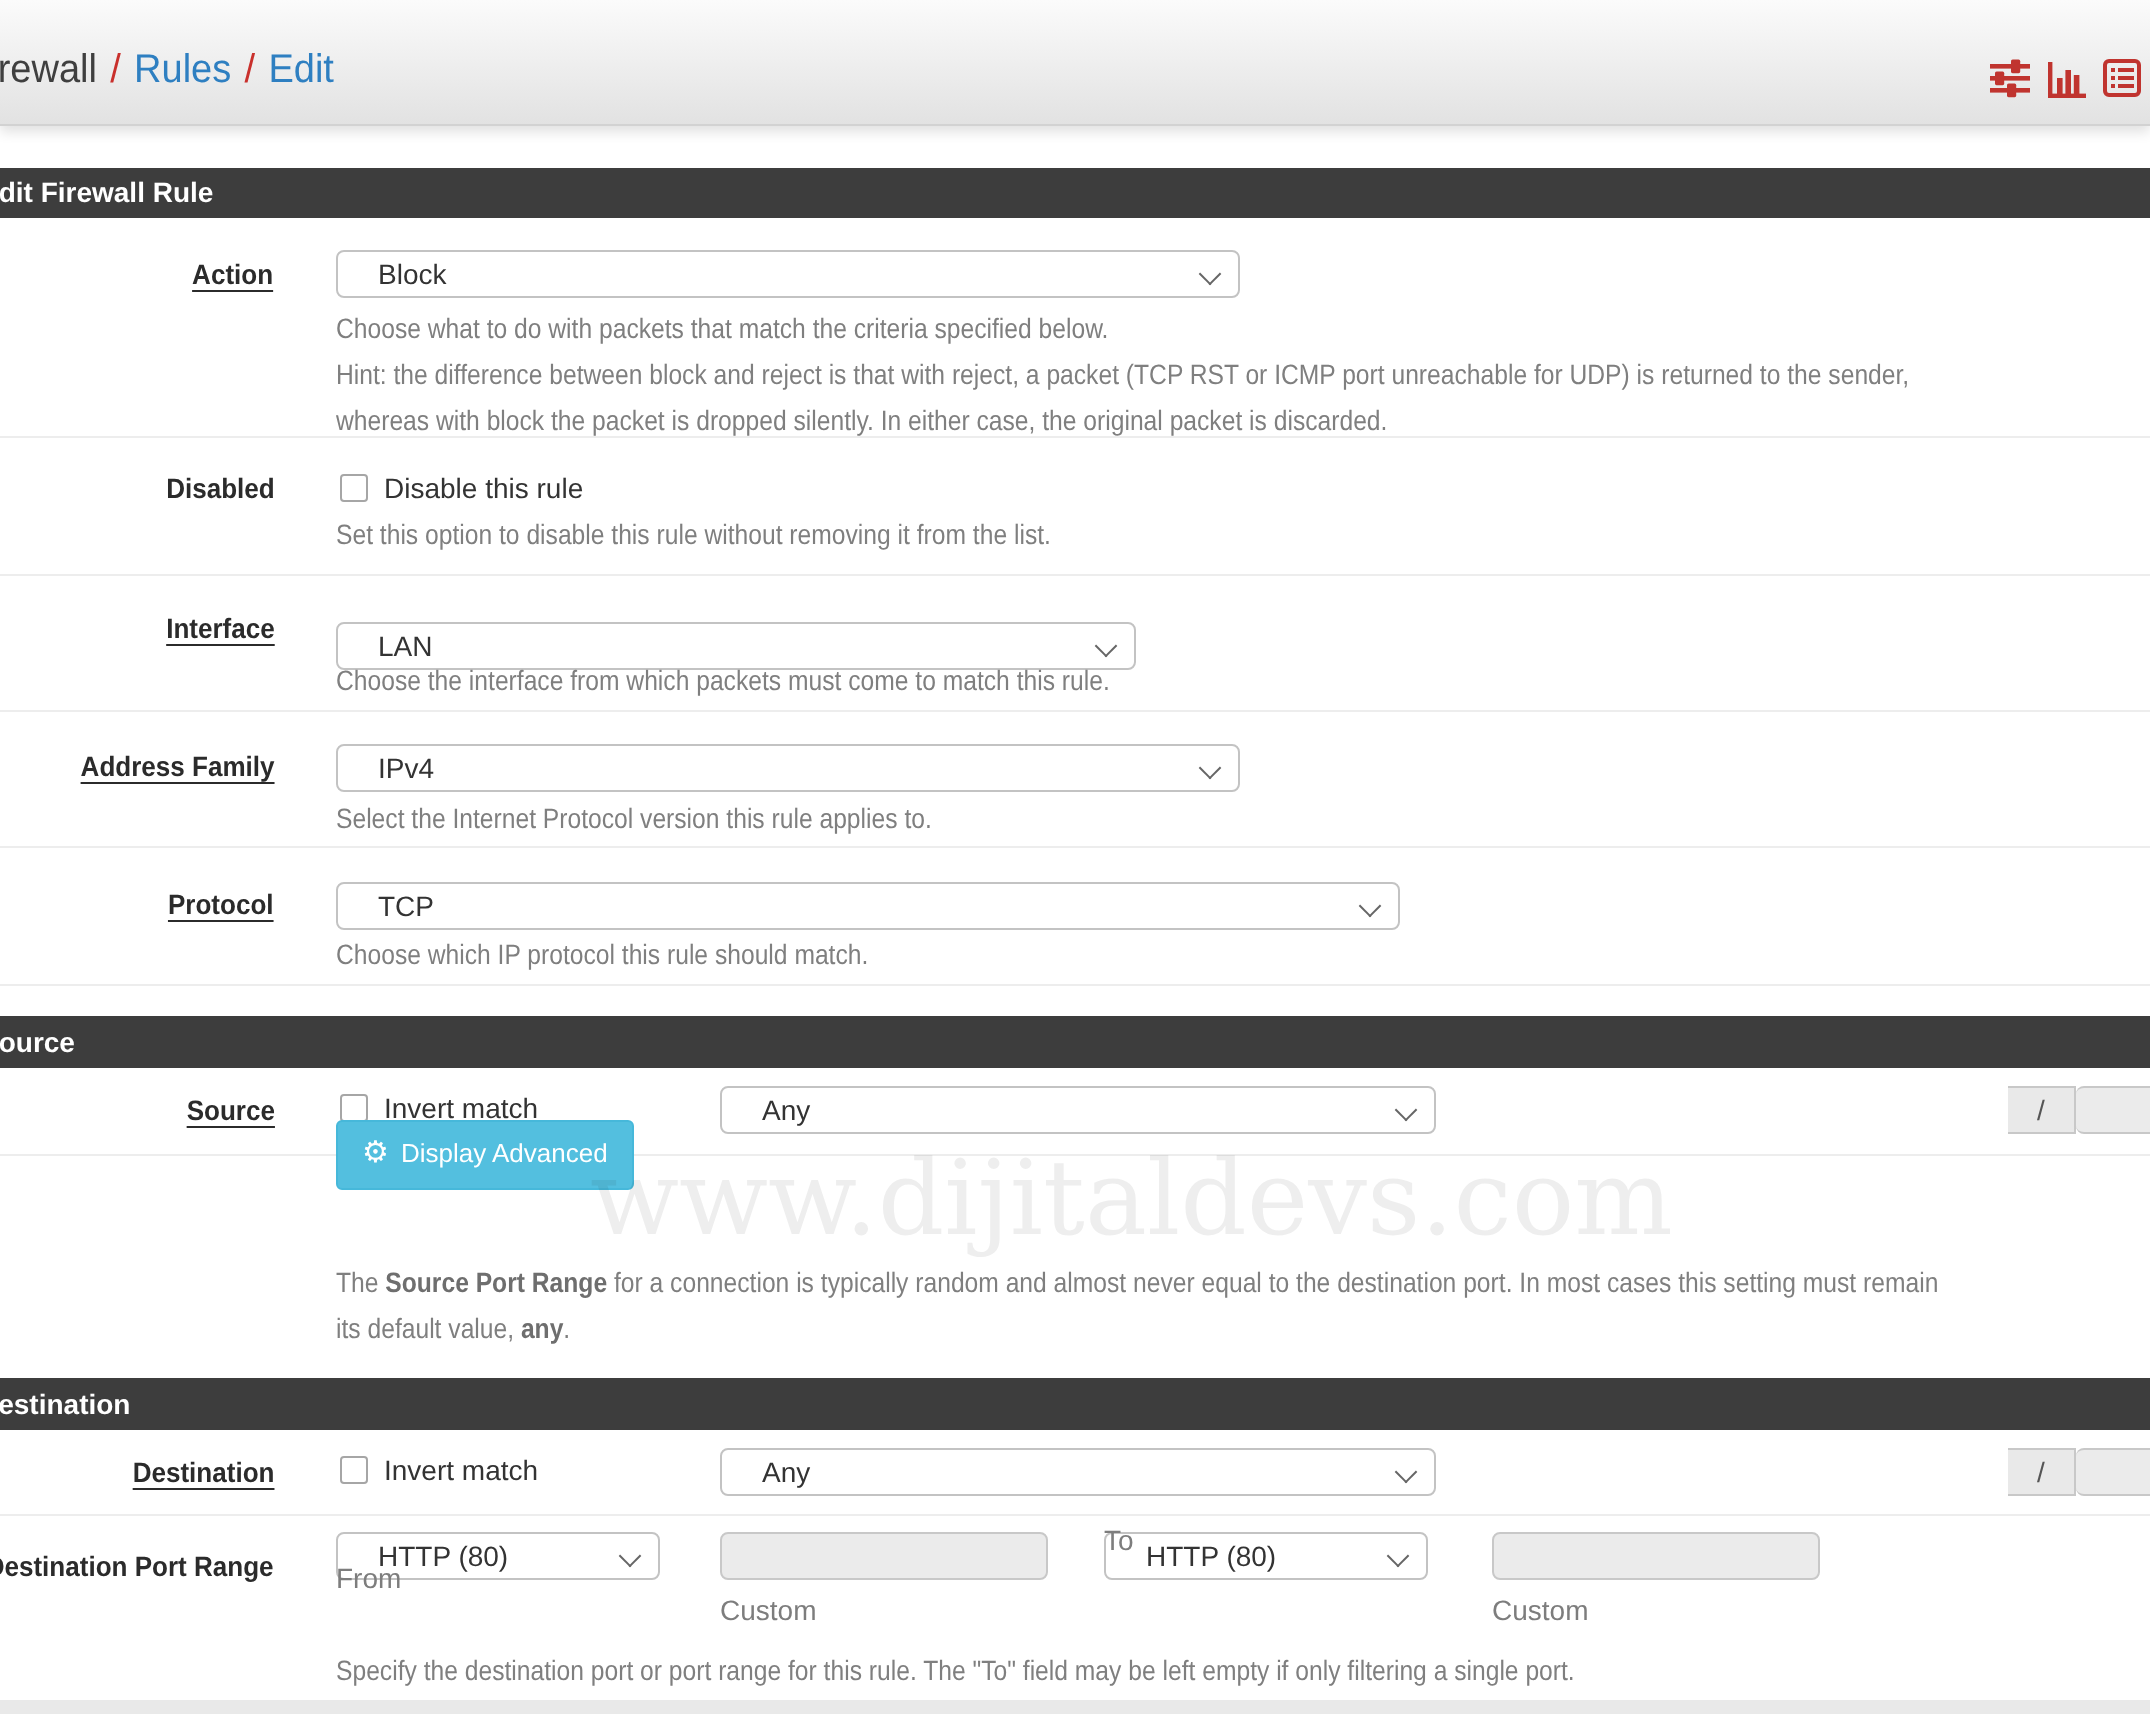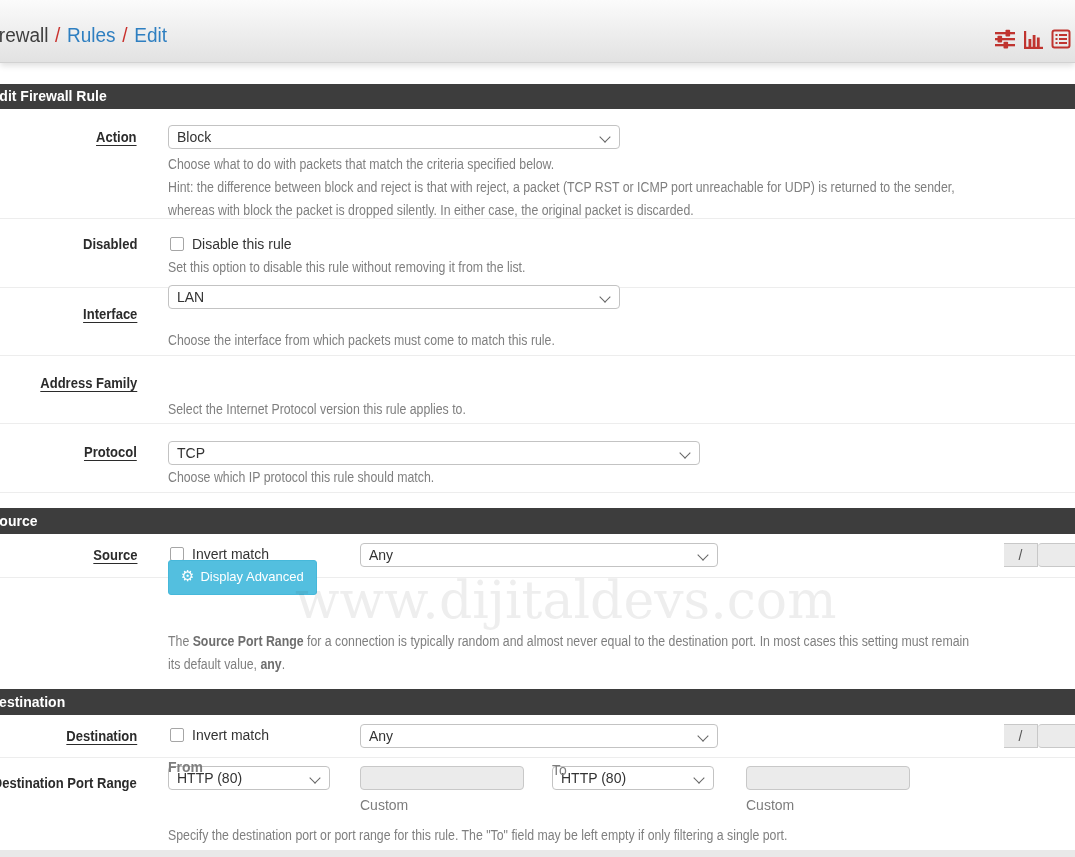--- a/index.html
+++ b/index.html
@@ -20,21 +20,21 @@
   .hdrbar{position:absolute;left:0;width:1075px;background:#3d3d3d;overflow:hidden;}
   .hdrbar span{position:absolute;color:#fff;font-weight:bold;font-size:14px;white-space:nowrap;}
 
   
   .lbl{position:absolute;right:938px;font-weight:bold;font-size:14px;color:#2b2b2b;
     white-space:nowrap;transform:scaleX(.93);transform-origin:100% 50%;}
   .lbl.u{text-decoration:underline;text-underline-offset:3px;}
 
   
   .sel{position:absolute;height:24px;box-sizing:border-box;background:#fff;border:1px solid #c3c3c3;
-    border-radius:4px;font-size:14px;color:#333;line-height:22px;padding-left:8px;cursor:pointer;}
+    border-radius:4px;font-size:14px;color:#333;line-height:22px;padding-left:20px;cursor:pointer;}
   .chev{position:absolute;right:10px;top:7px;width:7px;height:7px;border-right:1.6px solid #666;
     border-bottom:1.6px solid #666;transform:rotate(45deg);}
   .inp{position:absolute;height:24px;box-sizing:border-box;border:1px solid #c8c8c8;border-radius:4px;
     background:#ebebeb;font-size:14px;color:#555;padding:0 9px;font-family:inherit;outline:none;}
   .inp::placeholder{color:#9a9a9a;}
   .addon{position:absolute;height:24px;box-sizing:border-box;border:1px solid #c8c8c8;border-left:0;
     background:#e9e9e9;color:#555;text-align:center;line-height:22px;font-size:14px;border-radius:0;}
   .chk{position:absolute;width:14px;height:14px;appearance:none;-webkit-appearance:none;margin:0;
     border:1px solid #a6a6a6;border-radius:2px;background:#fff;cursor:pointer;}
   .chklabel{position:absolute;font-size:14px;color:#333;white-space:nowrap;}
@@ -118,28 +118,32 @@
   </div>
   <div class="divider" style="top:218px;"></div>
 
   <div class="lbl" style="top:236px;">Disabled</div>
   <input type="checkbox" class="chk" style="left: 170px; top: 237px;">
   <div class="chklabel" style="left:192px;top:236px;text-align:center;">Disable this rule</div>
   <div class="help" style="left:168px;top:259px;">Set this option to disable this rule without removing it from the list.</div>
   <div class="divider" style="top:287px;"></div>
 
   <div class="lbl u" style="top:306px;">Interface</div>
-  <div class="sel" style="left:168px;top:285px;width:452px;">
+  <div class="sel" style="left:168px;top:311px;width:400px;">
     <span>LAN</span>
     <i class="chev"></i>
   </div>
   <div class="help" style="left:168px;top:332px;">Choose the interface from which packets must come to match this rule.</div>
   <div class="divider" style="top:355px;"></div>
 
   <div class="lbl u" style="top:375px;">Address Family</div>
+  <div class="sel" style="left:168px;top:372px;width:452px;">
+    <span>IPv4</span>
+    <i class="chev"></i>
+  </div>
   <div class="help" style="left:168px;top:401px;">Select the Internet Protocol version this rule applies to.</div>
   <div class="divider" style="top:423px;"></div>
 
   <div class="lbl u" style="top:444px;">Protocol</div>
   <div class="sel" style="left:168px;top:441px;width:532px;">
     <span>TCP</span>
     <i class="chev"></i>
   </div>
   <div class="help" style="left:168px;top:469px;">Choose which IP protocol this rule should match.</div>
   <div class="divider" style="top:492px;"></div>
@@ -190,21 +194,21 @@
     <span>HTTP (80)</span>
     <i class="chev"></i>
   </div>
   <input class="inp" style="left: 360px; top: 766px; width: 164px;">
   <div class="sel" style="left:552px;top:766px;width:162px;">
     <span>HTTP (80)</span>
     <i class="chev"></i>
   </div>
   <input class="inp" style="left: 746px; top: 766px; width: 164px;">
 
-  <div class="caption" style="left:168px;top:759px;font-weight:bold;">From</div>
+  <div class="caption" style="left:168px;top:781px;">From</div>
   <div class="caption" style="left:360px;top:797px;">Custom</div>
   <div class="caption" style="left:552px;top:762px;">To</div>
   <div class="caption" style="left:746px;top:797px;">Custom</div>
 
   <div class="help" style="left:168px;top:827px;">Specify the destination port or port range for this rule. The "To" field may be left empty if only filtering a single port.</div>
 
   <div class="bstrip"></div>
 </div>
 
 </body></html>

